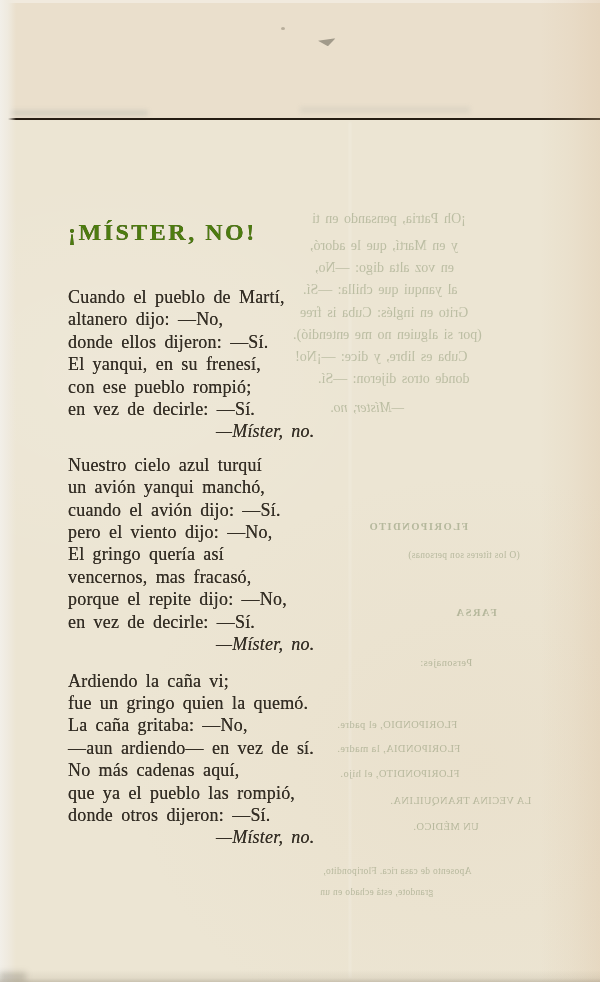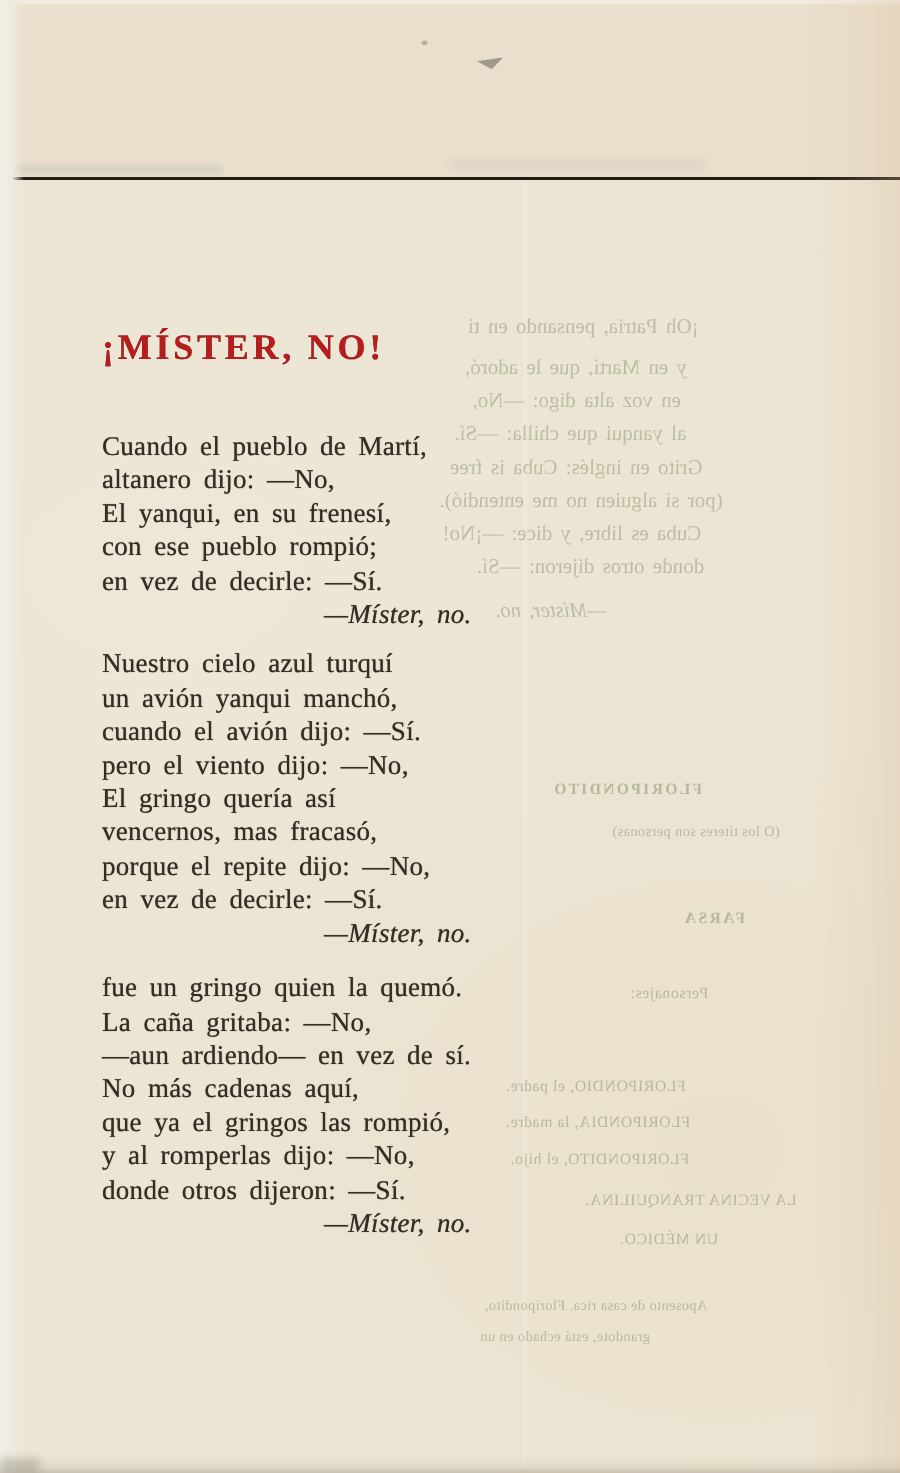--- a/index.html
+++ b/index.html
@@ -31,21 +31,21 @@
   .smudge-arrow{position:absolute;left:318px;top:37px;width:17px;height:9px;
     background:#8f897a;clip-path:polygon(0 55%,100% 0,62% 100%);transform:rotate(8deg);
     filter:blur(.5px);opacity:.8;}
   .smudge-dot{position:absolute;left:281px;top:27px;width:4px;height:3px;border-radius:50%;background:#b2a996;opacity:.9;}
   .streak1{position:absolute;left:6px;top:110px;width:142px;height:6px;background:rgba(130,150,145,.20);filter:blur(2px);}
   .streak2{position:absolute;left:300px;top:107px;width:170px;height:6px;background:rgba(130,150,145,.13);filter:blur(2.5px);}
   
   .poem{position:absolute;left:68px;top:218px;width:300px;color:#332d24;}
   .poem-title{
     margin:0;font-size:24px;line-height:28px;font-weight:700;letter-spacing:2.5px;
-    color:#b91c1c;text-shadow:0 0 .4px rgba(44,38,29,.9);}
+    color:#4d7c0f;text-shadow:0 0 .4px rgba(44,38,29,.9);}
   .stanza{margin:0;}
   .stanza.s1{margin-top:40px;font-family:Liberation Serif, serif;}
   .stanza.s2{margin-top:11px;}
   .stanza.s3{margin-top:14px;}
   .pline{
     font-size:18px;line-height:22.4px;letter-spacing:.2px;word-spacing:3.5px;
     white-space:nowrap;text-shadow:0 0 .55px rgba(51,45,36,.85);}
   .refrain{font-style:italic;padding-left:148px;}
   
   .ghost{
@@ -88,45 +88,46 @@
   <span class="ghost gC" style="left:413px;top:821px">UN MÉDICO.</span>
   <span class="ghost gS" style="left:323px;top:866px">Aposento de casa rica. Floripondito,</span>
   <span class="ghost gS" style="left:320px;top:887px">grandote, está echado en un</span>
 
   <div class="poem">
     <h1 class="poem-title">¡MÍSTER, NO!</h1>
 
     <div class="stanza s1">
       <div class="pline">Cuando el pueblo de Martí,</div>
       <div class="pline">altanero dijo: —No,</div>
+      <div class="pline">donde ellos dijeron: —Sí.</div>
       <div class="pline">El yanqui, en su frenesí,</div>
       <div class="pline">con ese pueblo rompió;</div>
       <div class="pline">en vez de decirle: —Sí.</div>
       <div class="pline refrain">—Míster, no.</div>
     </div>
 
     <div class="stanza s2">
       <div class="pline">Nuestro cielo azul turquí</div>
       <div class="pline">un avión yanqui manchó,</div>
       <div class="pline">cuando el avión dijo: —Sí.</div>
       <div class="pline">pero el viento dijo: —No,</div>
       <div class="pline">El gringo quería así</div>
       <div class="pline">vencernos, mas fracasó,</div>
       <div class="pline">porque el repite dijo: —No,</div>
       <div class="pline">en vez de decirle: —Sí.</div>
       <div class="pline refrain">—Míster, no.</div>
     </div>
 
     <div class="stanza s3">
+      <div class="pline">Ardiendo la caña vi;</div>
       <div class="pline">fue un gringo quien la quemó.</div>
       <div class="pline">La caña gritaba: —No,</div>
       <div class="pline">—aun ardiendo— en vez de sí.</div>
       <div class="pline">No más cadenas aquí,</div>
-      <div class="pline">que ya el gringos las rompió,</div>
-      <div class="pline">y al romperlas dijo: —No,</div>
+      <div class="pline">que ya el pueblo las rompió,</div>
       <div class="pline">donde otros dijeron: —Sí.</div>
       <div class="pline refrain">—Míster, no.</div>
     </div>
   </div>
 
   <div class="smudge-arrow"></div>
   <div class="smudge-dot"></div>
   <div class="streak1"></div>
   <div class="streak2"></div>
 

